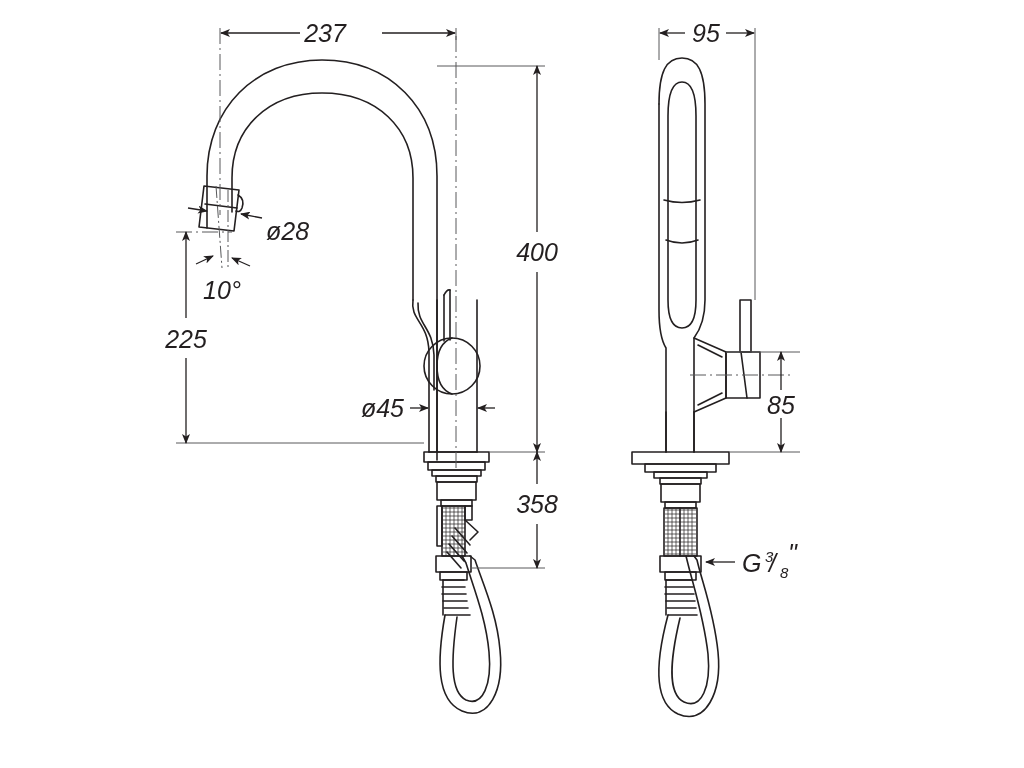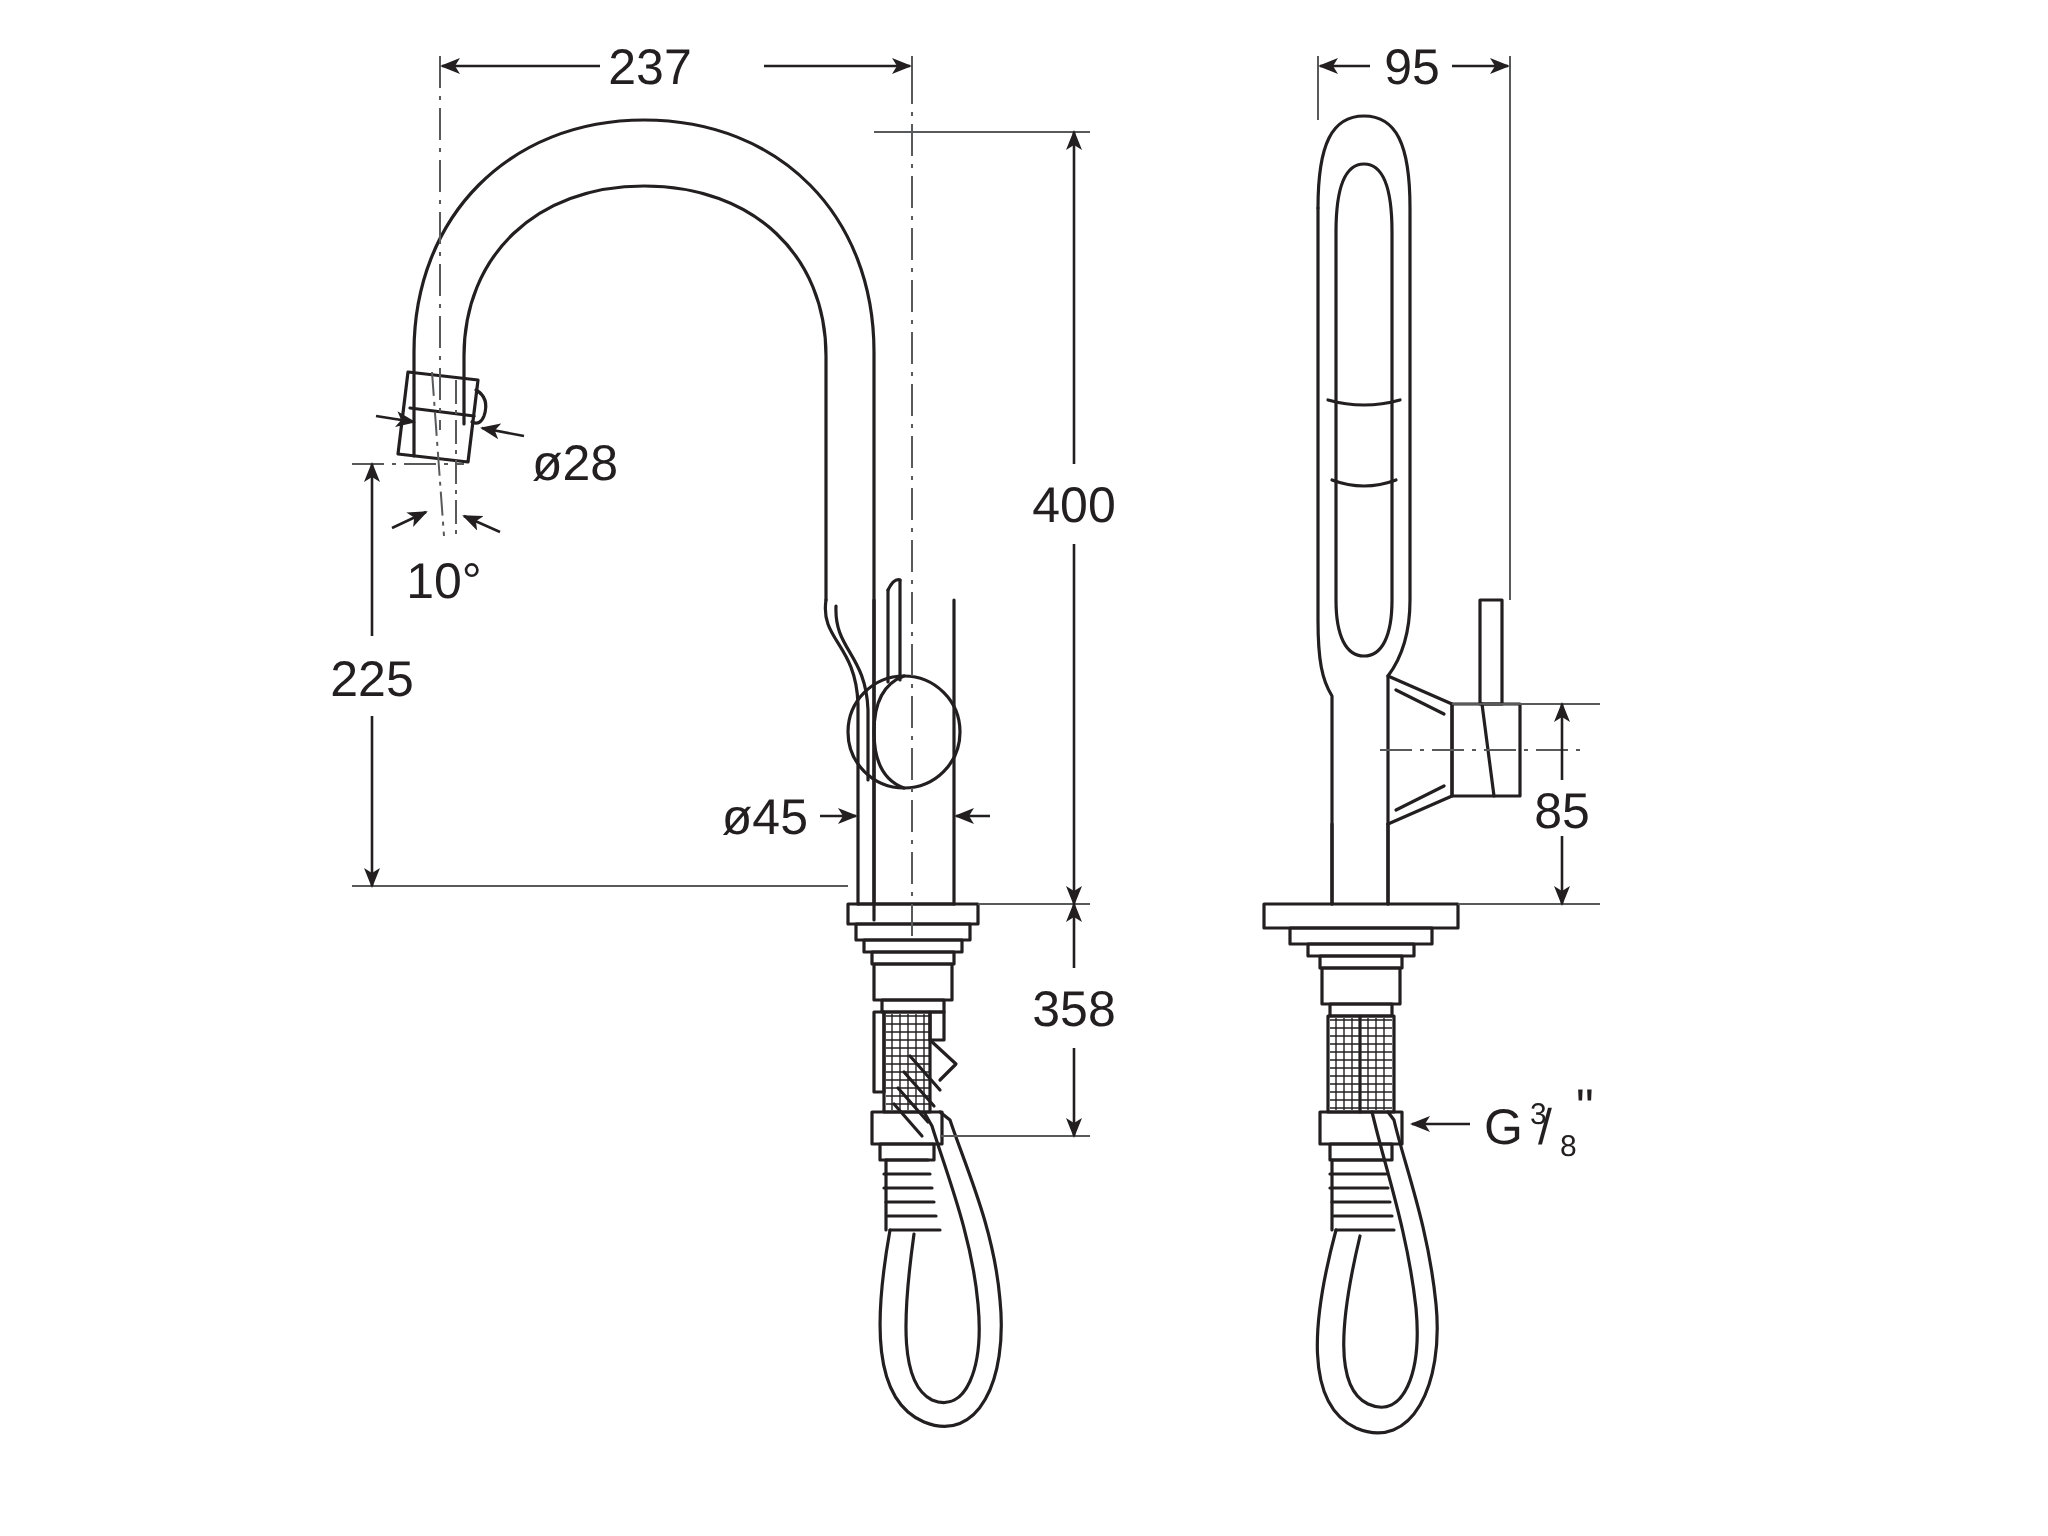--- a/index.html
+++ b/index.html
@@ -11,20 +11,21 @@
     width: 1024px;
     height: 768px;
     font-family: "Liberation Sans", sans-serif;
     overflow: hidden;
   }
   #stage {
     position: relative;
     width: 824px;
     height: 768px;
     background: #a16207;
+    font-style: italic;
   }
   #drawing {
     position: absolute;
     top: 0;
     left: 0;
   }
   .dimtext {
     font-family: "Liberation Sans", sans-serif;
     font-size: 25px;
     fill: #231f20;

